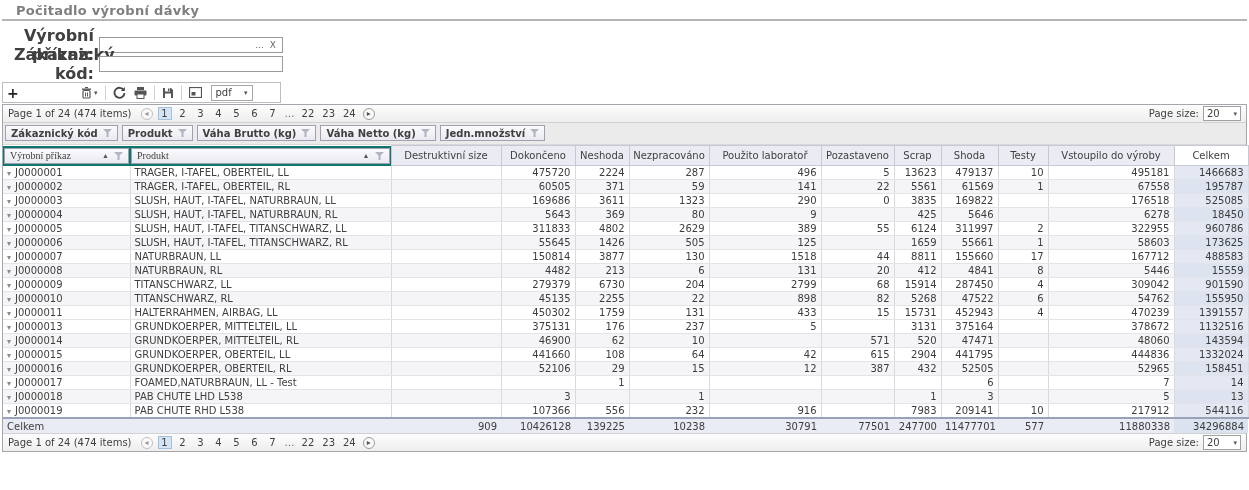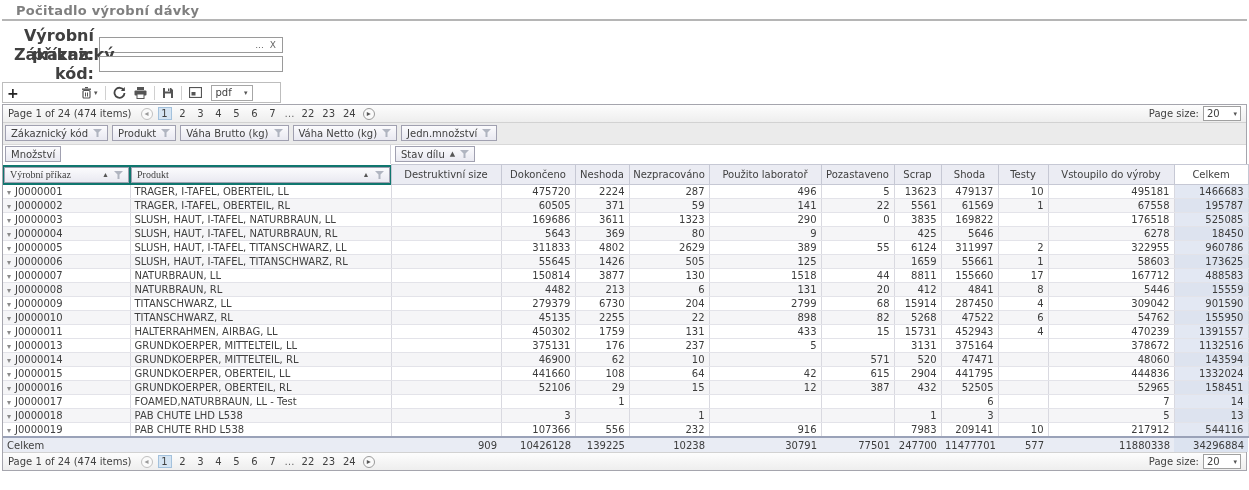--- a/index.html
+++ b/index.html
@@ -46,21 +46,21 @@
   .pager-pages { display:inline-flex; align-items:center; }
   .pg-num { min-width:14px; text-align:center; padding:1px 2px; margin:0 2px; cursor:pointer; color:#404040; }
   .pg-num.current { background:#d5e4f2; border:1px solid #a3c1dc; padding:0 1px; }
   .pg-ellipsis { margin:0 3px; color:#666; }
   .pager-spacer { flex:1; }
   .page-size-label { margin-right:4px; }
   .size-select { border:1px solid #a0a0a0; background:#fff; height:15px; width:38px;
     display:inline-flex; align-items:center; justify-content:space-between; padding:0 3px; cursor:pointer; }
 
   
-  .group-panel { background:#ebebeb; border-bottom:1px solid #d8d8d8; padding:2px 2px 3px 2px; height:22px; }
+  .group-panel { background:#ebebeb; border-bottom:1px solid #d8d8d8; padding:2px 2px 3px 2px; height:22px;font-weight:bold; }
   .chip { display:inline-flex; align-items:center; gap:5px; border:1px solid #a0a0b0;
     background:linear-gradient(#fbfbfd,#e9e9f1); padding:2px 5px; margin-right:4px;
     color:#404040; cursor:pointer; height:16px; }
   .funnel { opacity:.75; }
 
   
   .band-row { display:flex; height:19px; background:#fff; }
   .band-left { width:388px; border-right:1px solid #cfcfd8; padding:1px 0 0 2px; }
   .band-right { flex:1; padding:1px 0 0 4px; }
   .sort-asc { font-size:7px; color:#555; }
@@ -211,36 +211,20 @@
         <svg class="funnel" width="9" height="8" viewBox="0 0 9 8">
           <path d="M0 0h9L5.5 3.5V8h-2V3.5Z" fill="#9aa0ae"></path>
         </svg>
       </span><span class="chip">
         <span>Jedn.množství</span>
         <svg class="funnel" width="9" height="8" viewBox="0 0 9 8">
           <path d="M0 0h9L5.5 3.5V8h-2V3.5Z" fill="#9aa0ae"></path>
         </svg>
       </span></div>
 
-  <div class="band-row">
-    <div class="band-left">
-      <span class="chip">
-        <span>Množství</span>
-      </span>
-    </div>
-    <div class="band-right">
-      <span class="chip">
-        <span>Stav dílu</span>
-        <span class="sort-asc">▲</span>
-        <svg class="funnel" width="9" height="8" viewBox="0 0 9 8">
-            <path d="M0 0h9L5.5 3.5V8h-2V3.5Z" fill="#9aa0ae"></path>
-          </svg>
-      </span>
-    </div>
-  </div>
 
   <table>
     <colgroup>
       <col style="width:127px">
         <col style="width:261px">
         <col style="width:110px">
         <col style="width:74px">
       <col style="width:54px">
         <col style="width:80px">
         <col style="width:112px">

